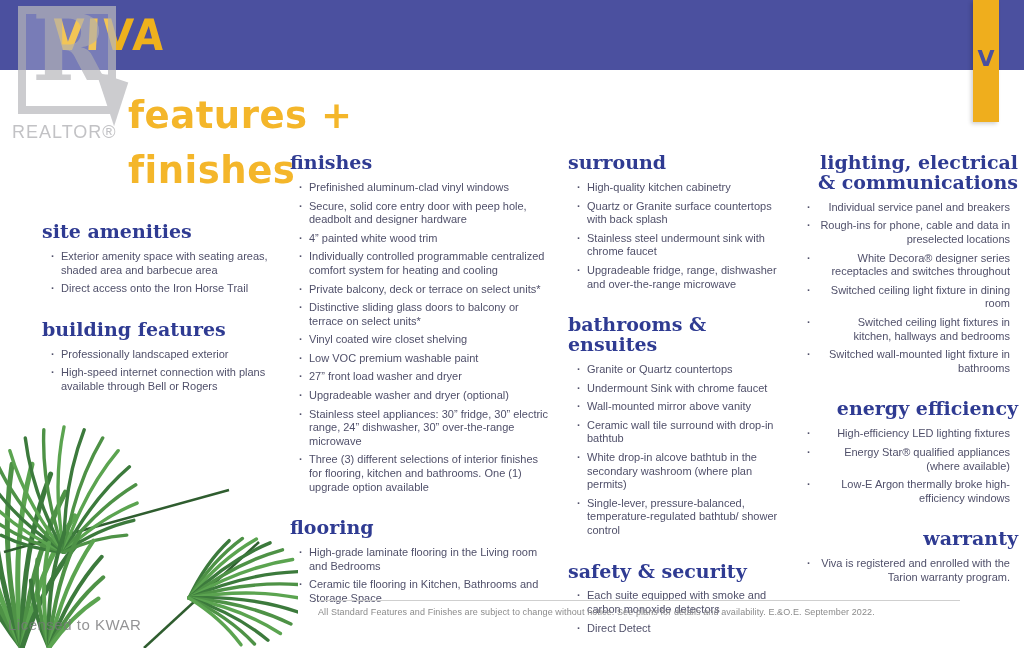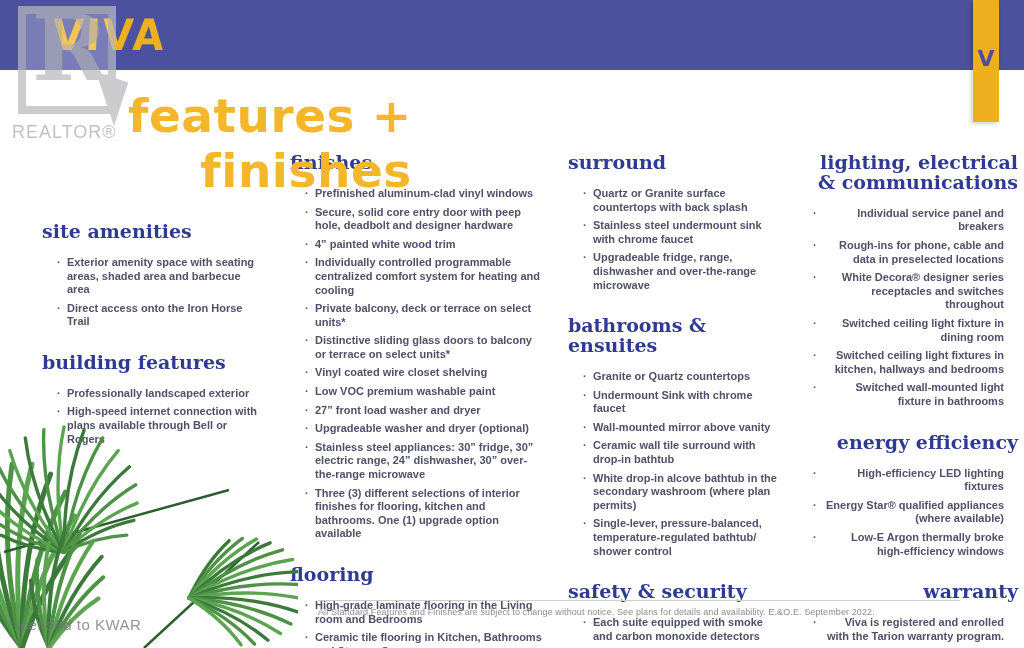--- a/index.html
+++ b/index.html
@@ -47,36 +47,35 @@
     transform:rotate(18deg);
   }
   .realtor .txt{
     margin-top:8px;font-size:18px;letter-spacing:1px;color:#ababaf;
     font-family:"Liberation Sans",sans-serif;
   }
   
   .page-title{
     position:absolute;left:128px;top:88px;
     font-family:"DejaVu Sans",sans-serif;font-weight:bold;
-    font-size:47px;line-height:55px;color:#f4b62a;letter-spacing:0.5px;
+    font-size:37px;line-height:55px;color:#f4b62a;letter-spacing:0.5px;
     z-index:2;
-    text-align:right;
   }
   
   .col{position:absolute;top:153px;}
   #col-0{left:42px;width:238px;top:222px;}
   #col-1{left:290px;width:268px;}
   #col-2{left:568px;width:224px;}
   #col-3{left:798px;width:220px;text-align:right;}
   .section{margin-bottom:24px;}
   .section h2{
     margin:0 0 8px 0;font-family:"DejaVu Serif",serif;font-weight:bold;
     font-size:19px;line-height:1.05;color:#2f3b92;letter-spacing:0;
   }
-  .section ul{margin:14px;padding:0;list-style:none;font-weight:bold;}
+  .section ul{margin:8px;padding:0;list-style:none;}
   .section li{
     position:relative;padding-left:11px;margin-bottom:5px;
     font-size:11px;line-height:13.6px;color:#50506a;
   }
   .section li::before{
     content:"\00B7";position:absolute;left:1px;top:0;
     font-weight:bold;color:#50506a;
   }
   
   .footer-rule{
@@ -157,20 +156,21 @@
       <ul>
         <li>High-grade laminate flooring in the Living room and Bedrooms</li>
         <li>Ceramic tile flooring in Kitchen, Bathrooms and Storage Space</li>
       </ul>
     </div>
   </div>
 <div class="col" id="col-2">
     <div class="section">
       <h2>surround</h2>
       <ul>
+        <li>High-quality kitchen cabinetry</li>
         <li>Quartz or Granite surface countertops with back splash</li>
         <li>Stainless steel undermount sink with chrome faucet</li>
         <li>Upgradeable fridge, range, dishwasher and over-the-range microwave</li>
       </ul>
     </div>
     <div class="section">
       <h2>bathrooms &amp; ensuites</h2>
       <ul>
         <li>Granite or Quartz countertops</li>
         <li>Undermount Sink with chrome faucet</li>

